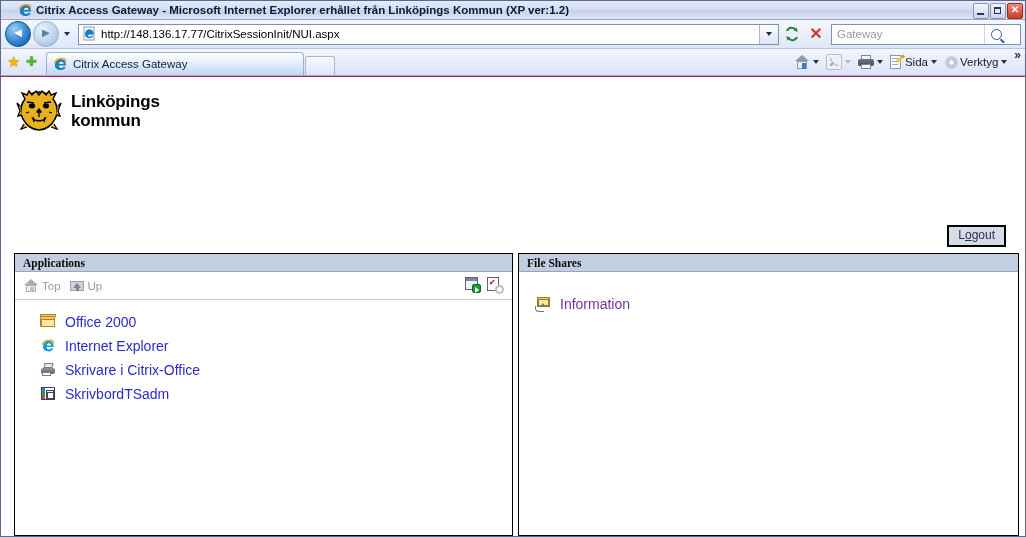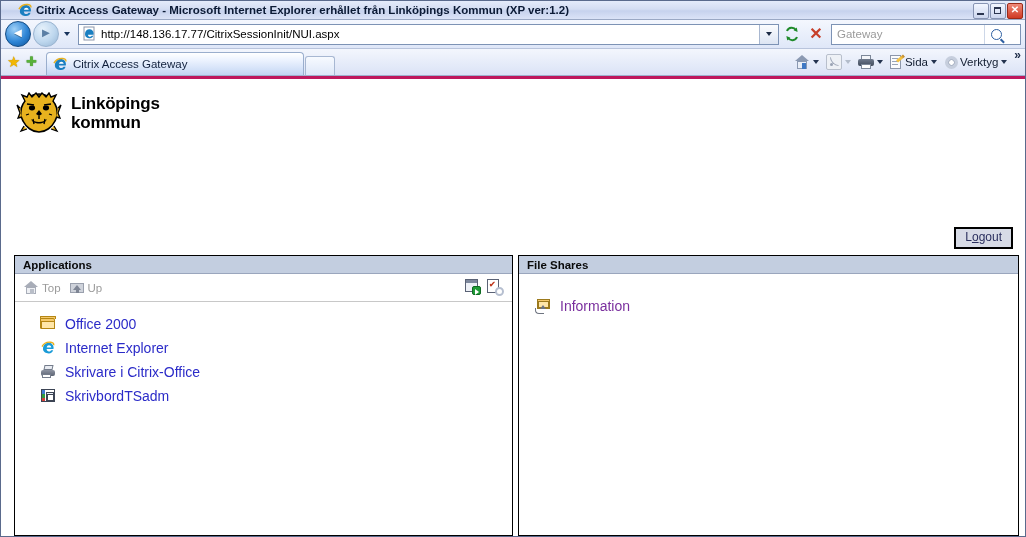--- a/index.html
+++ b/index.html
@@ -442,21 +442,21 @@
     border: 1px solid #98a3b7;
     border-radius: 50%;
     box-sizing: border-box;
     background: #fff;
   }
 
   
   .viewport {
     flex: 1 1 auto;
     background: #ffffff;
-    border-top: 3px solid #be185d;
+    border-top: 1px solid #be185d;
     position: relative;
     overflow: hidden;
   }
   .page {
     position: absolute;
     left: 0; top: 0; right: 0; bottom: 0;
     background: #ffffff;
     border-left: 1px solid #ffffff;
   }
 
@@ -523,21 +523,21 @@
   .panel-head {
     background: #c3cee0;
     border-bottom: 1px solid #9aa6bd;
     height: 17px;
     display: flex;
     align-items: center;
     padding-left: 8px;
     font-weight: bold;
     font-size: 11.5px;
     color: #0a0a0a;
-    font-family: Liberation Sans, sans-serif;
+    font-family: Liberation Serif, serif;
     flex: 0 0 auto;
   }
   .nav-row {
     height: 27px;
     display: flex;
     align-items: center;
     padding: 0 8px 0 9px;
     border-bottom: 1px solid #c8c8c8;
     position: relative;
     flex: 0 0 auto;
@@ -983,21 +983,21 @@
               <path d="M23 24 L23 27" stroke="#000000" stroke-width="1.4"></path>
             </g>
           </svg>
         </span>
         <span class="logo-text">
           <span>Linköpings</span><br>
           <span>kommun</span>
         </span>
       </div>
 
-      <div class="logout-row" style="position:absolute; top:148px; left:0; right:0;">
+      <div class="logout-row" style="position:absolute; top:148px; left:0; right:7px;">
         <button class="logout-btn"><span>L<u>o</u>gout</span></button>
       </div>
 
       <div class="panels">
 
         <div class="panel apps">
           <div class="panel-head">Applications</div>
 
           <div class="nav-row">
             <span class="nav-link">

